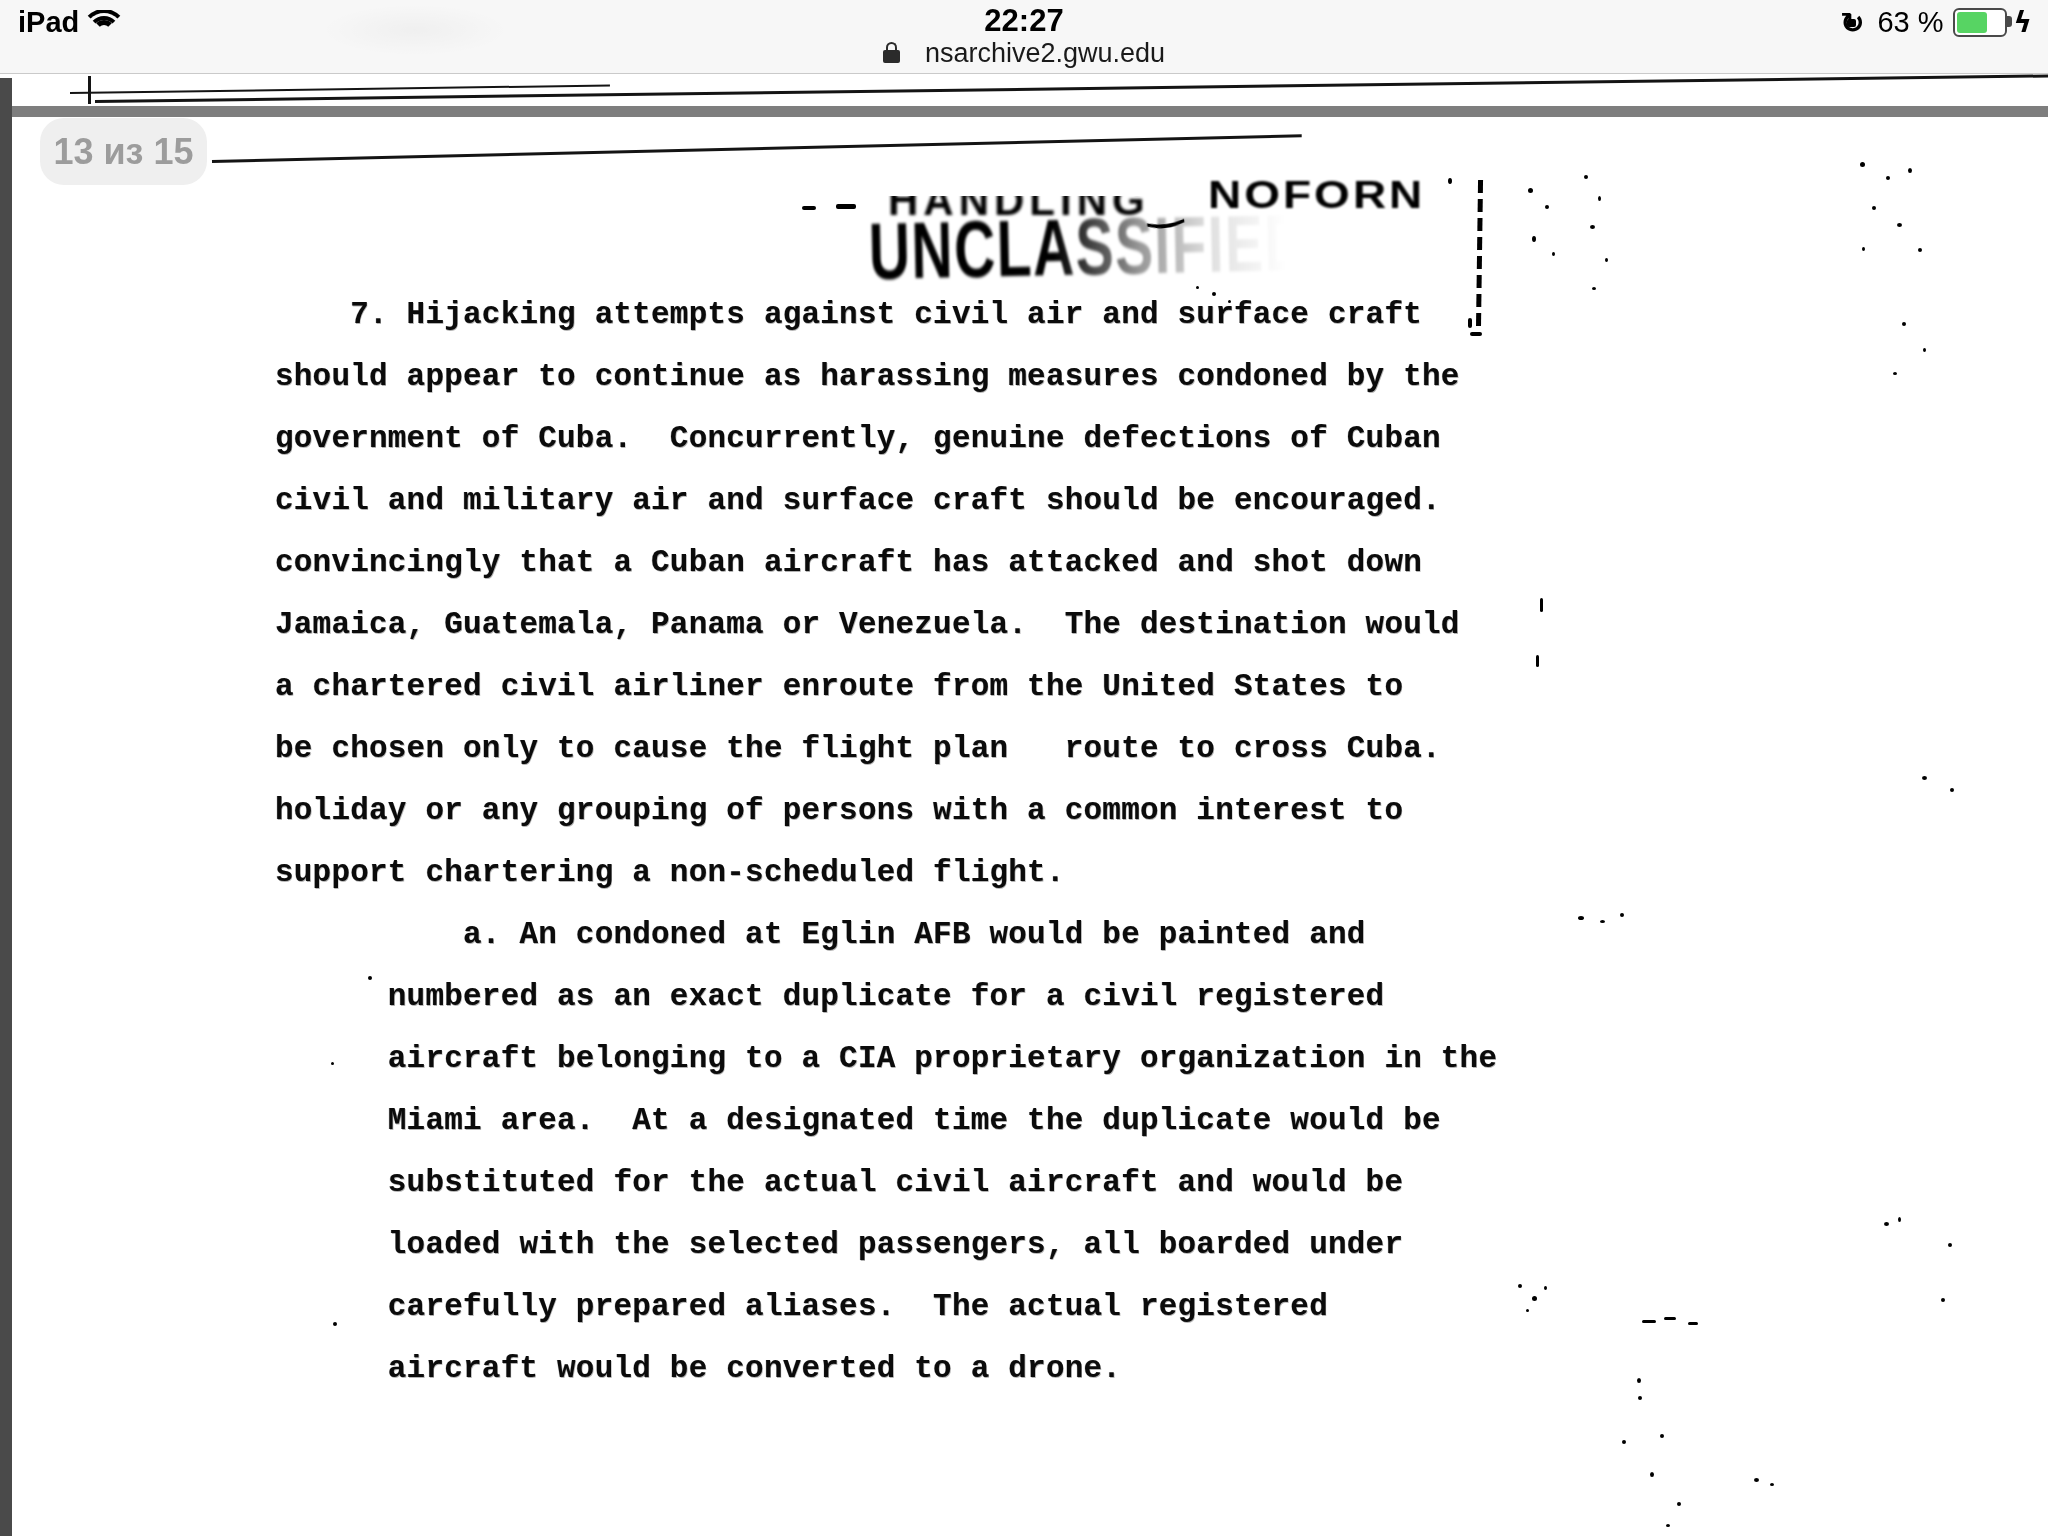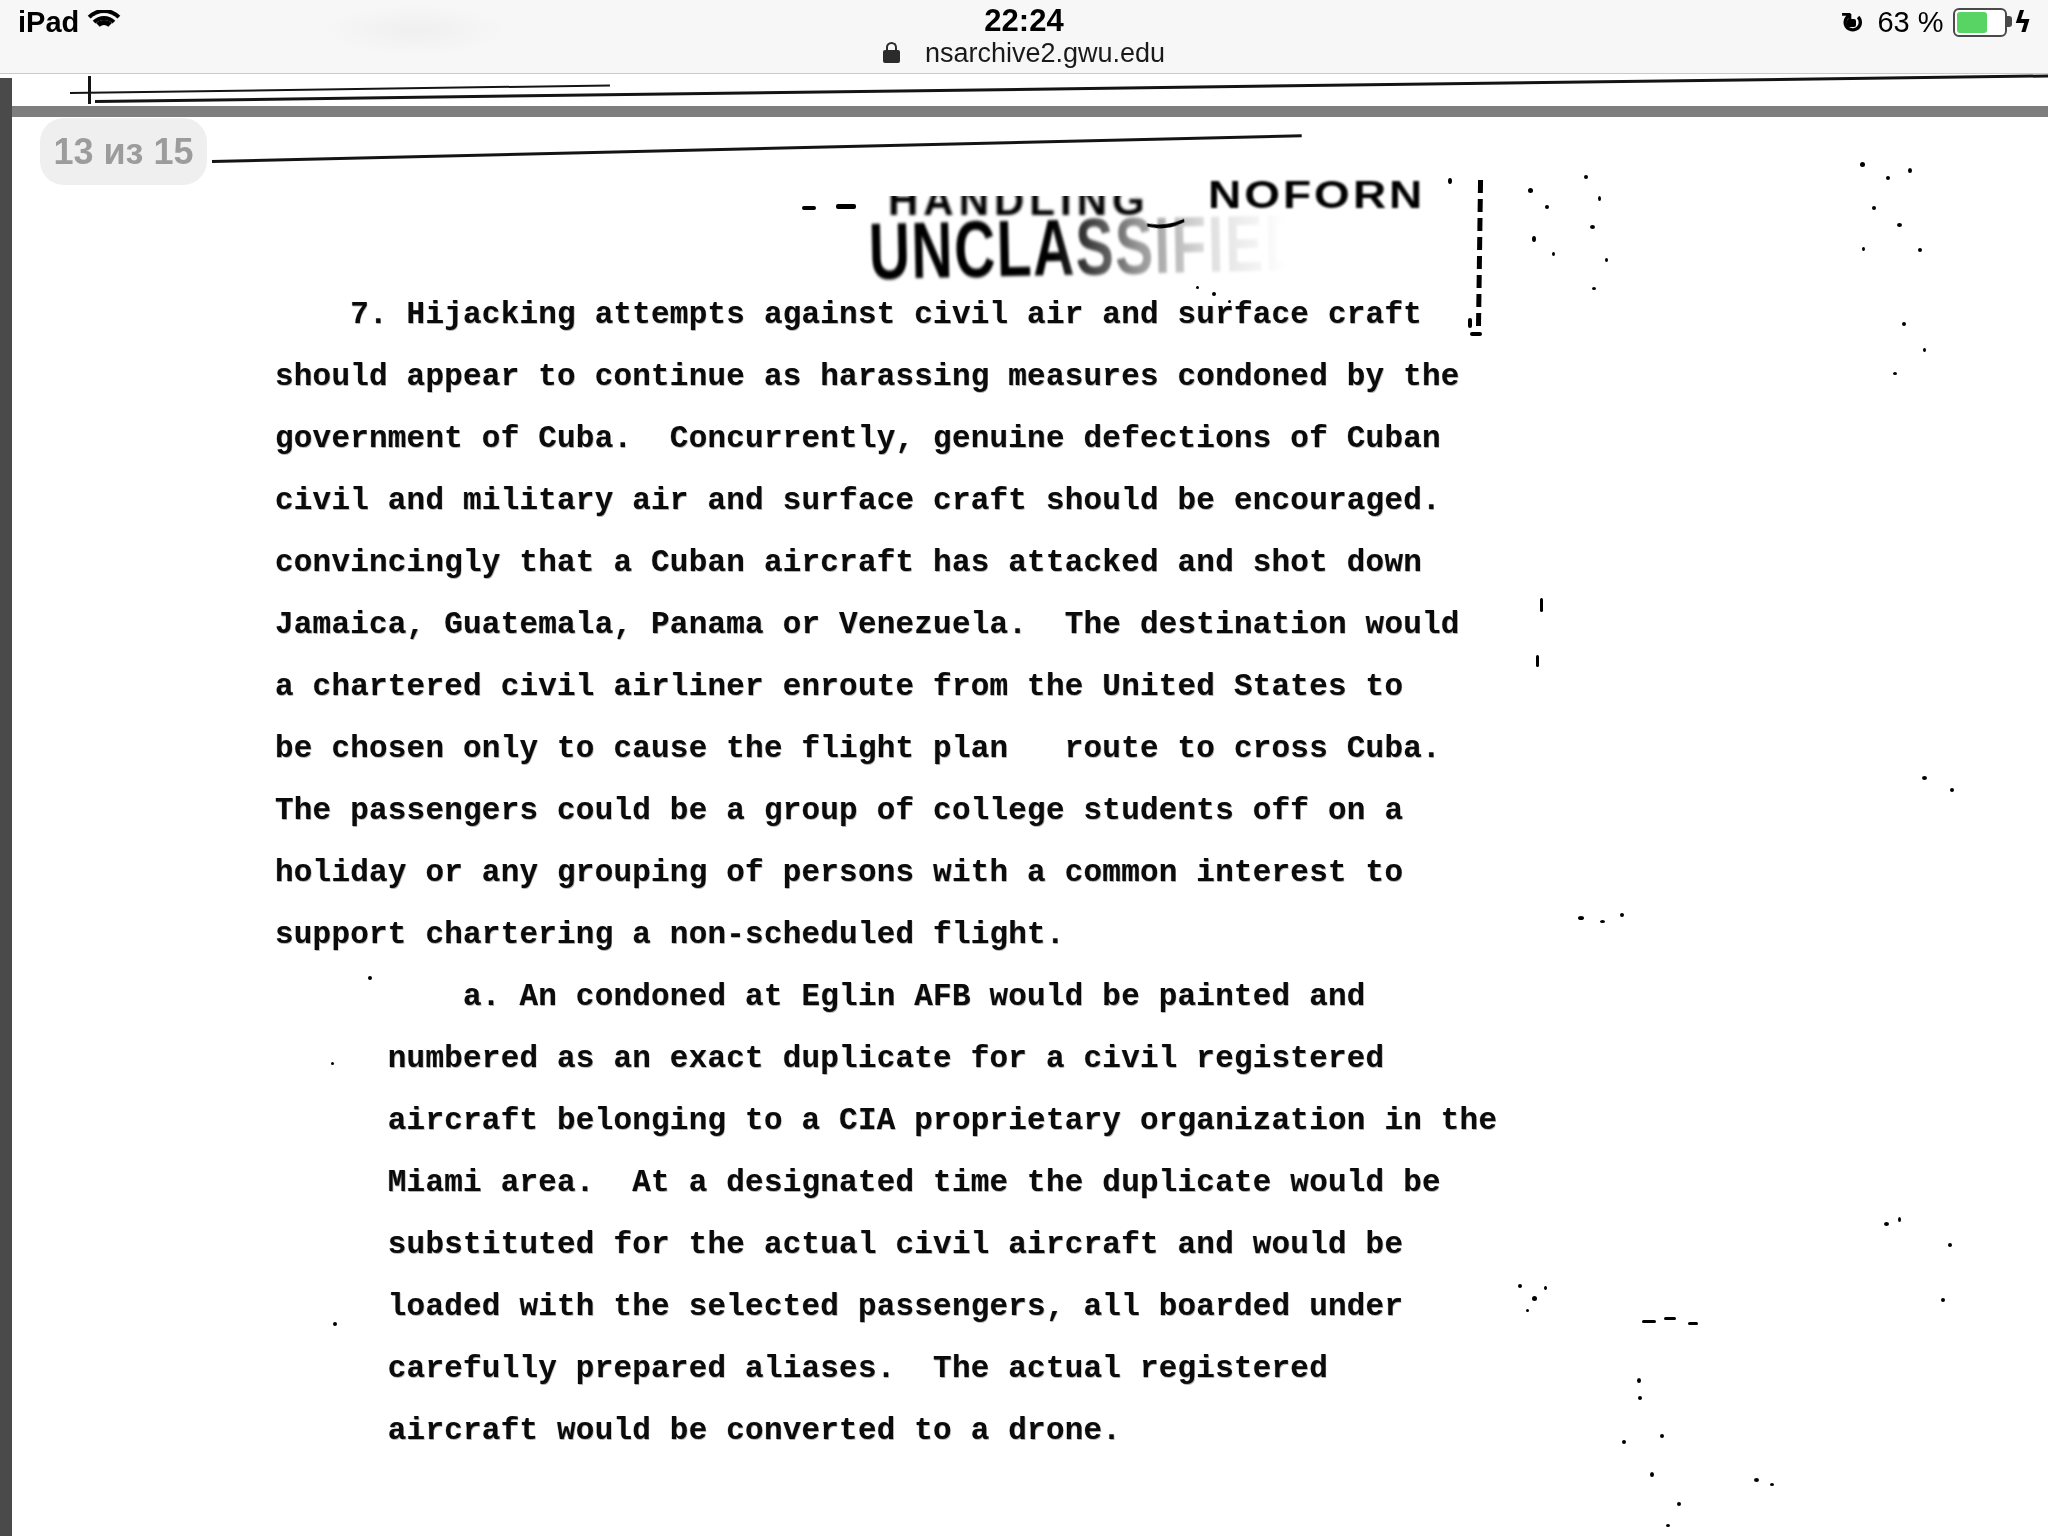--- a/index.html
+++ b/index.html
@@ -70,21 +70,21 @@
   <header class="toolbar">
     <div class="tb-smudge"></div>
     <div class="sb-left">
       <span class="sb-device">iPad</span>
       <span class="wifi">
           <i class="w1"></i>
           <i class="w2"></i>
           <i class="w3"></i>
         </span>
     </div>
-    <div class="sb-time">22:24</div>
+    <div class="sb-time">22:27</div>
     <div class="sb-right">
       <span class="rotlock">↻<b></b></span>
       <span class="sb-batt-pct">63 %</span>
       <span class="batt">
           <span class="batt-fill"></span>
           <span class="batt-nub"></span>
         </span>
       <span class="bolt">ϟ</span>
     </div>
     <div class="urlrow">
@@ -117,21 +117,20 @@
 
       <div class="typed">
         <div class="line">    7. Hijacking attempts against civil air and surface craft</div>
         <div class="line">should appear to continue as harassing measures condoned by the</div>
         <div class="line">government of Cuba.  Concurrently, genuine defections of Cuban</div>
         <div class="line">civil and military air and surface craft should be encouraged.</div>
         <div class="line">convincingly that a Cuban aircraft has attacked and shot down</div>
         <div class="line">Jamaica, Guatemala, Panama or Venezuela.  The destination would</div>
         <div class="line">a chartered civil airliner enroute from the United States to</div>
         <div class="line">be chosen only to cause the flight plan   route to cross Cuba.</div>
-        <div class="line">The passengers could be a group of college students off on a</div>
         <div class="line">holiday or any grouping of persons with a common interest to</div>
         <div class="line">support chartering a non-scheduled flight.</div>
         <div class="line">          a. An condoned at Eglin AFB would be painted and</div>
         <div class="line">      numbered as an exact duplicate for a civil registered</div>
         <div class="line">      aircraft belonging to a CIA proprietary organization in the</div>
         <div class="line">      Miami area.  At a designated time the duplicate would be</div>
         <div class="line">      substituted for the actual civil aircraft and would be</div>
         <div class="line">      loaded with the selected passengers, all boarded under</div>
         <div class="line">      carefully prepared aliases.  The actual registered</div>
         <div class="line">      aircraft would be converted to a drone.</div>

